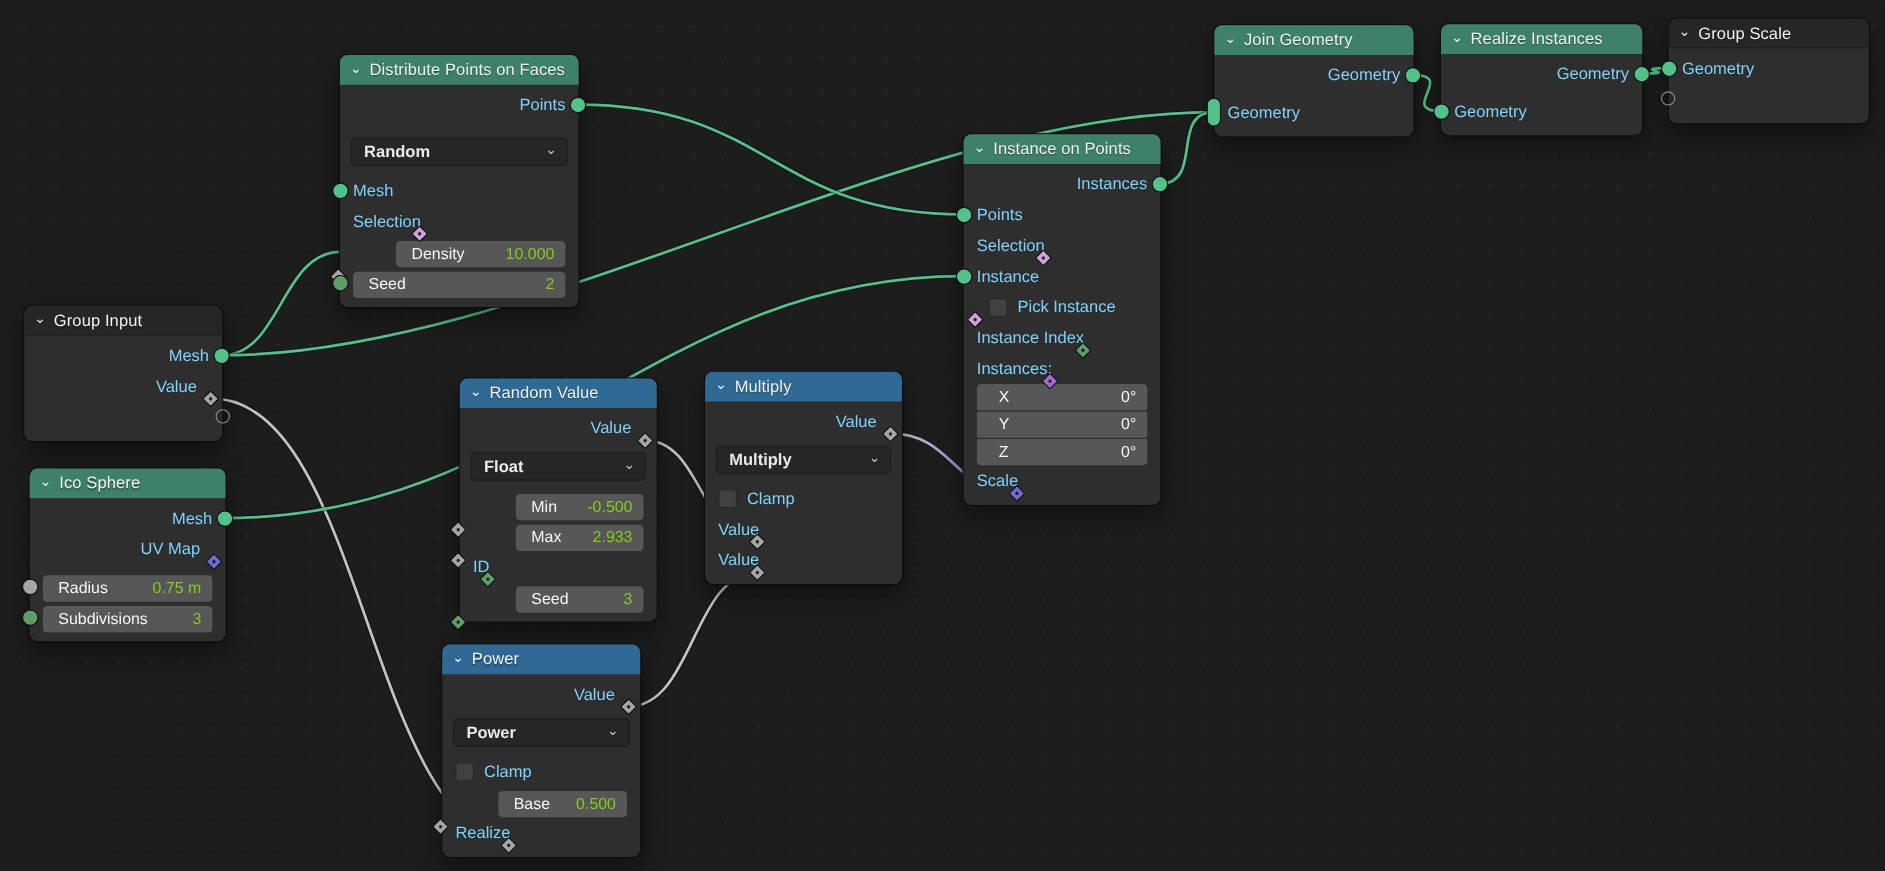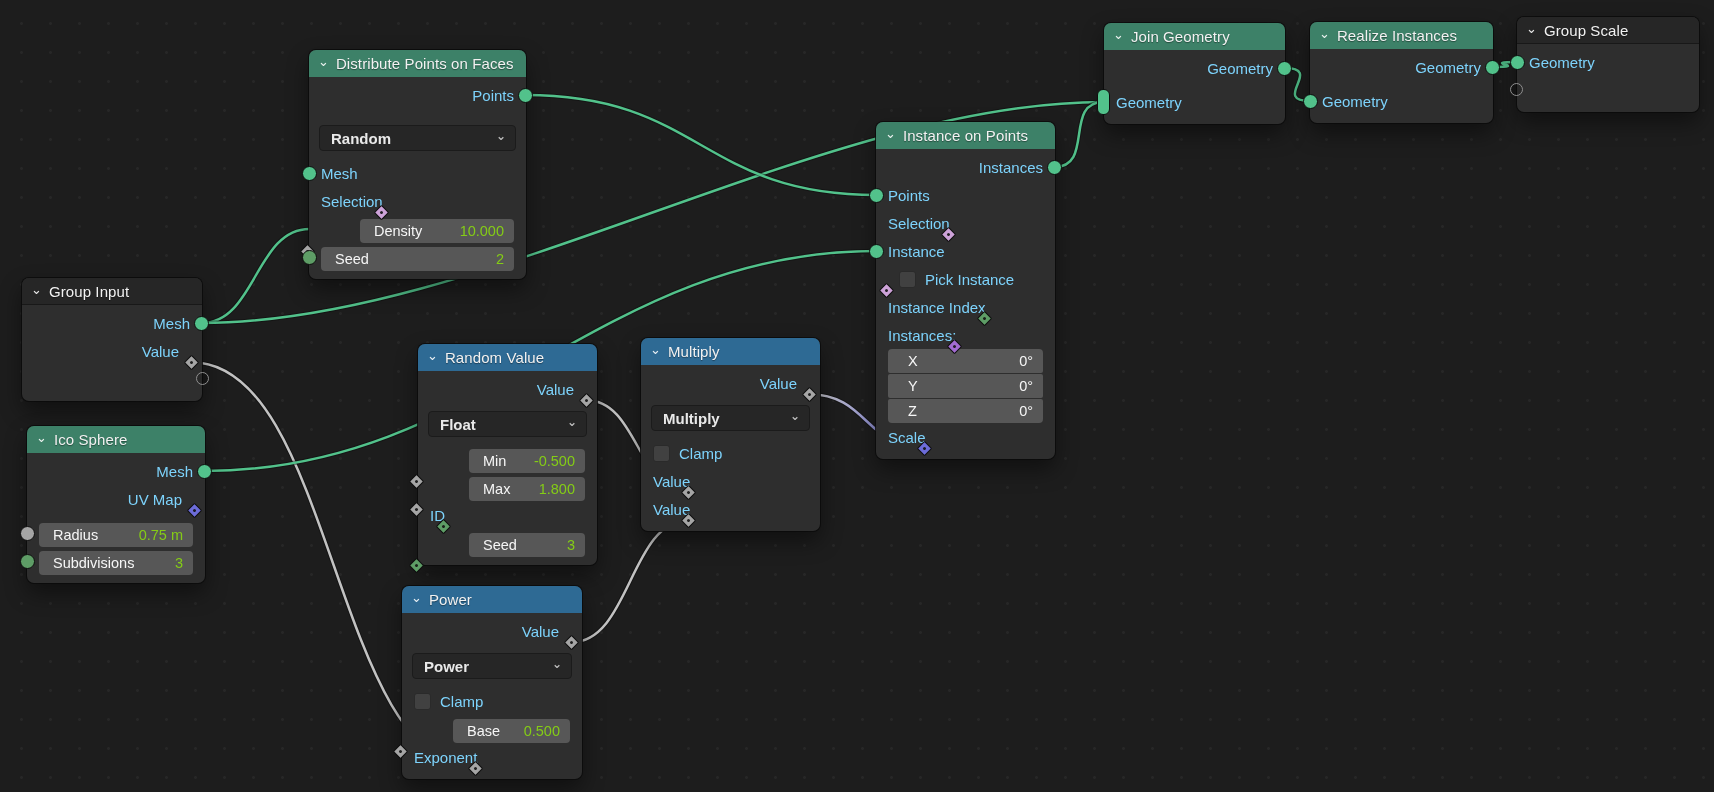--- a/index.html
+++ b/index.html
@@ -229,21 +229,21 @@
             <span class="flabel">Min</span>
             <span class="fval">-0.500</span>
           </div>
         </div>
         <div class="frow">
           <div class="socket sock-left sock-diamond" style="background: rgb(165, 165, 165);">
             <div class="sock-dot"></div>
           </div>
           <div class="fieldw">
             <span class="flabel">Max</span>
-            <span class="fval">1.800</span>
+            <span class="fval">2.933</span>
           </div>
         </div>
         <div class="row">
           <span class="lbl">ID</span>
           <div class="socket sock-left sock-diamond" style="background: rgb(94, 157, 102);">
             <div class="sock-dot"></div>
           </div>
         </div>
         <div class="frow">
           <div class="socket sock-left sock-diamond" style="background: rgb(94, 157, 102);">
@@ -282,21 +282,21 @@
         <div class="frow">
           <div class="socket sock-left sock-diamond" style="background: rgb(165, 165, 165);">
             <div class="sock-dot"></div>
           </div>
           <div class="fieldw">
             <span class="flabel">Base</span>
             <span class="fval">0.500</span>
           </div>
         </div>
         <div class="row">
-          <span class="lbl">Exponent</span>
+          <span class="lbl">Realize</span>
           <div class="socket sock-left sock-diamond" style="background: rgb(165, 165, 165);">
             <div class="sock-dot"></div>
           </div>
         </div>
       </div>
     </div>
     <div class="node" style="left: 641px; top: 338px; width: 179px;">
       <div class="header hdr-converter">
         <span class="chev">⌄</span>
         <span class="title">Multiply</span>

